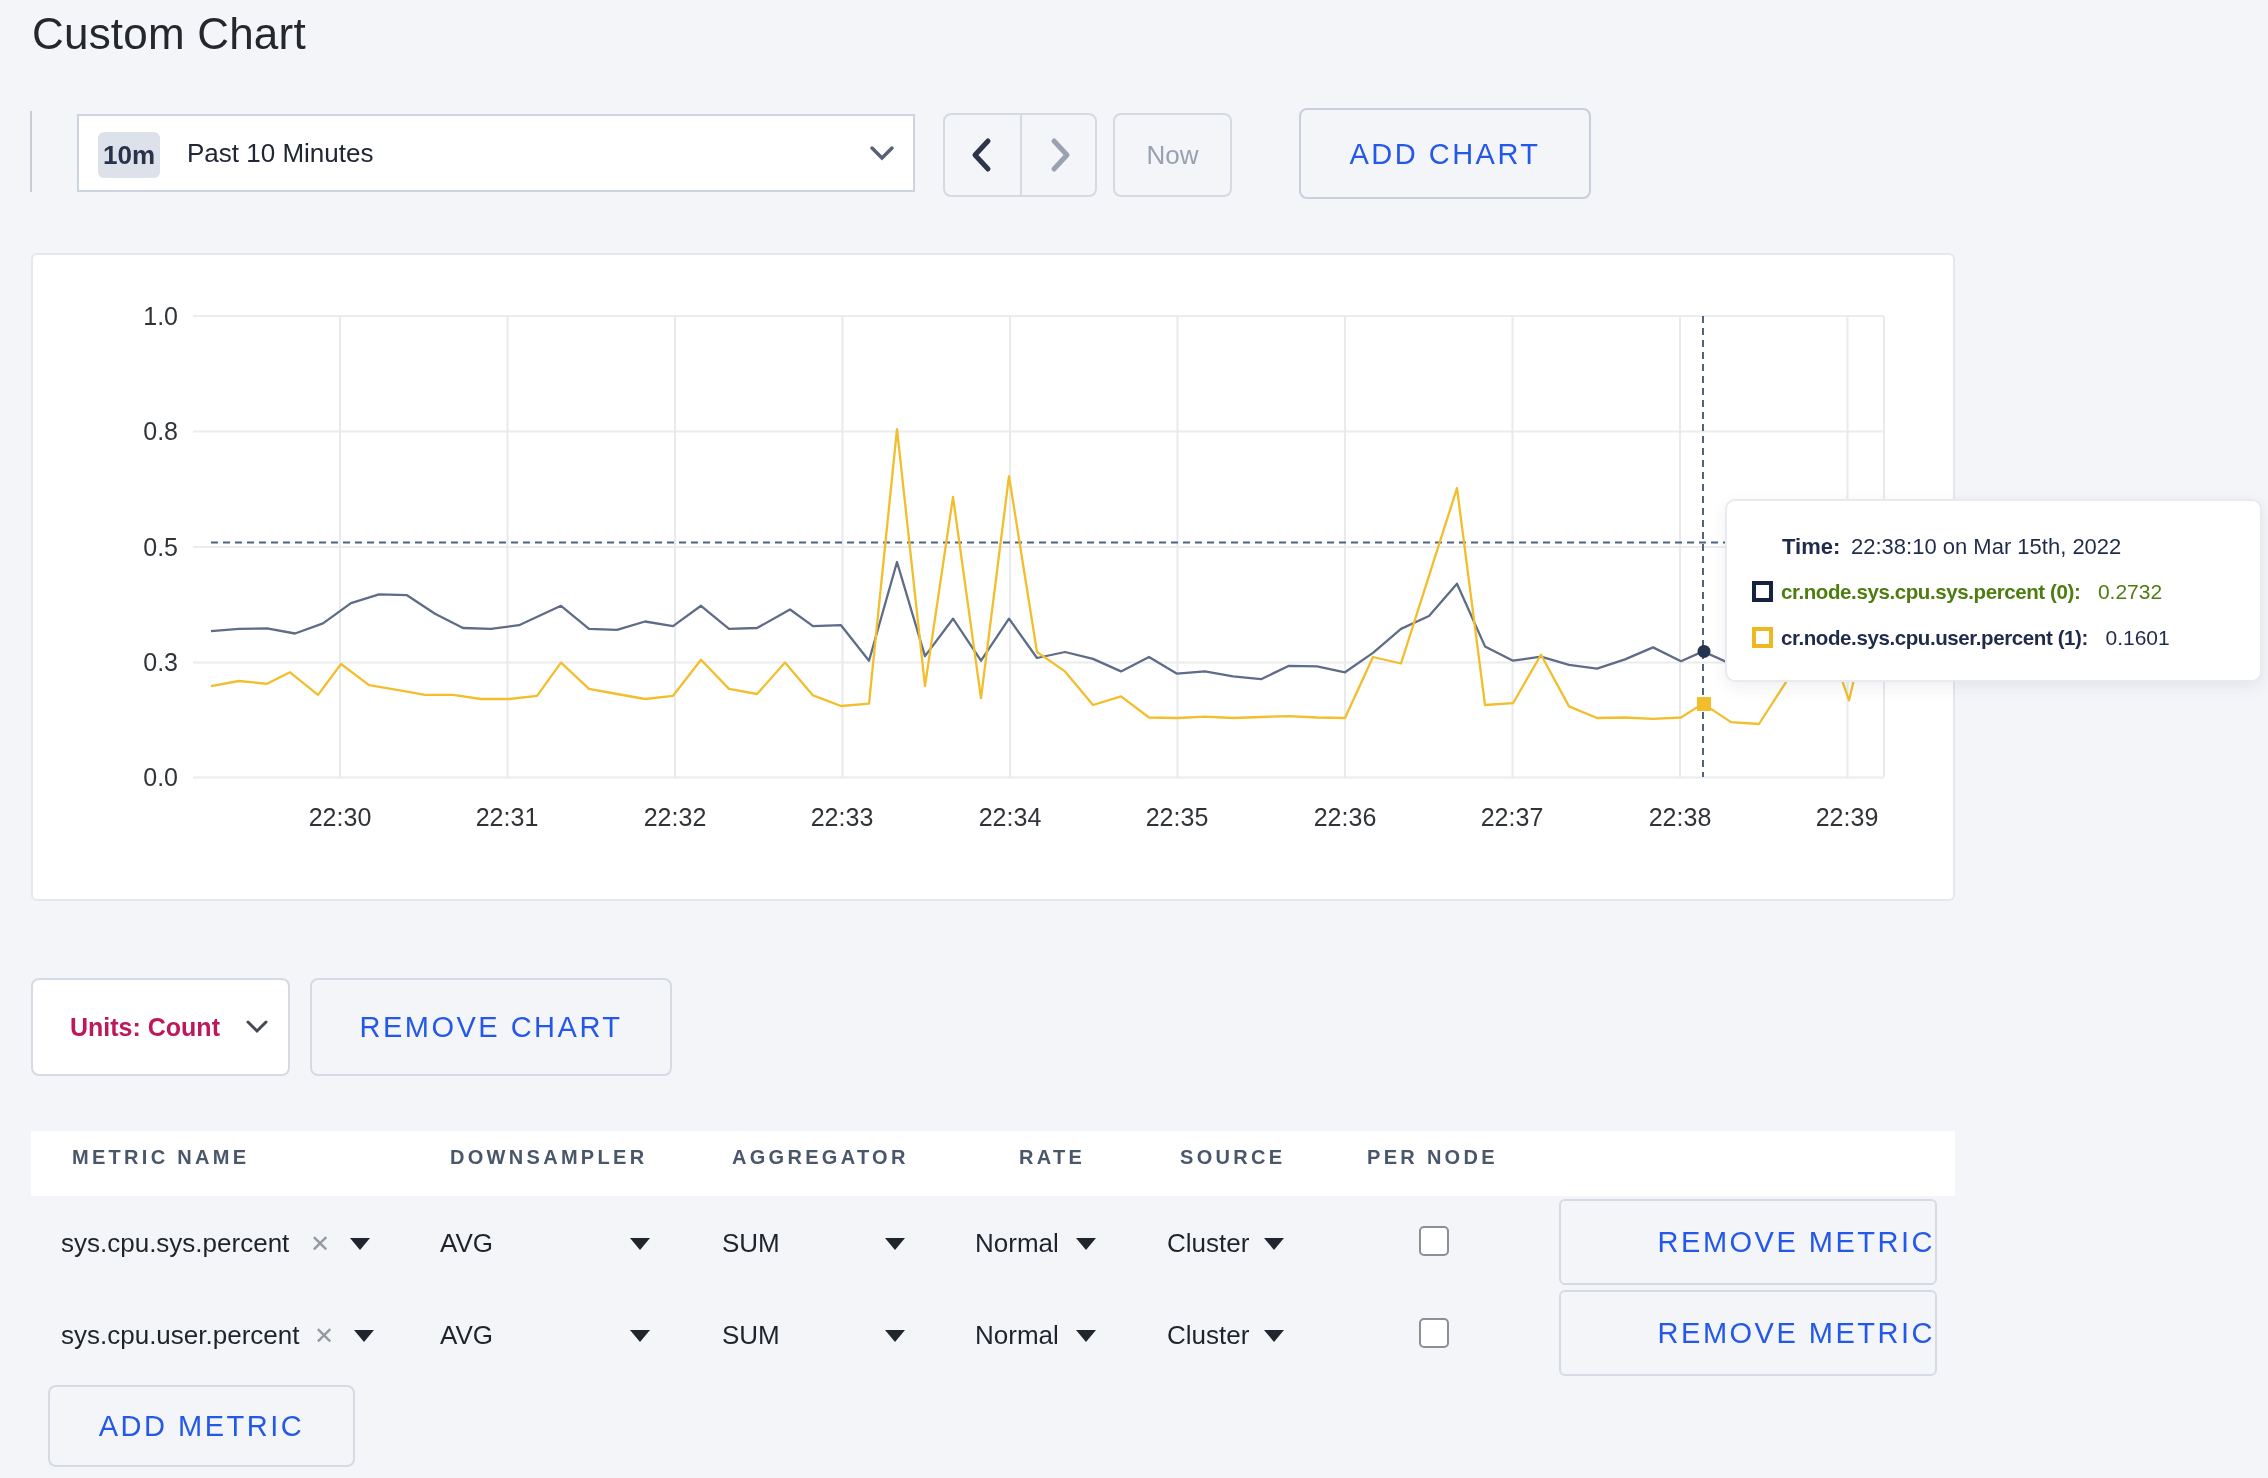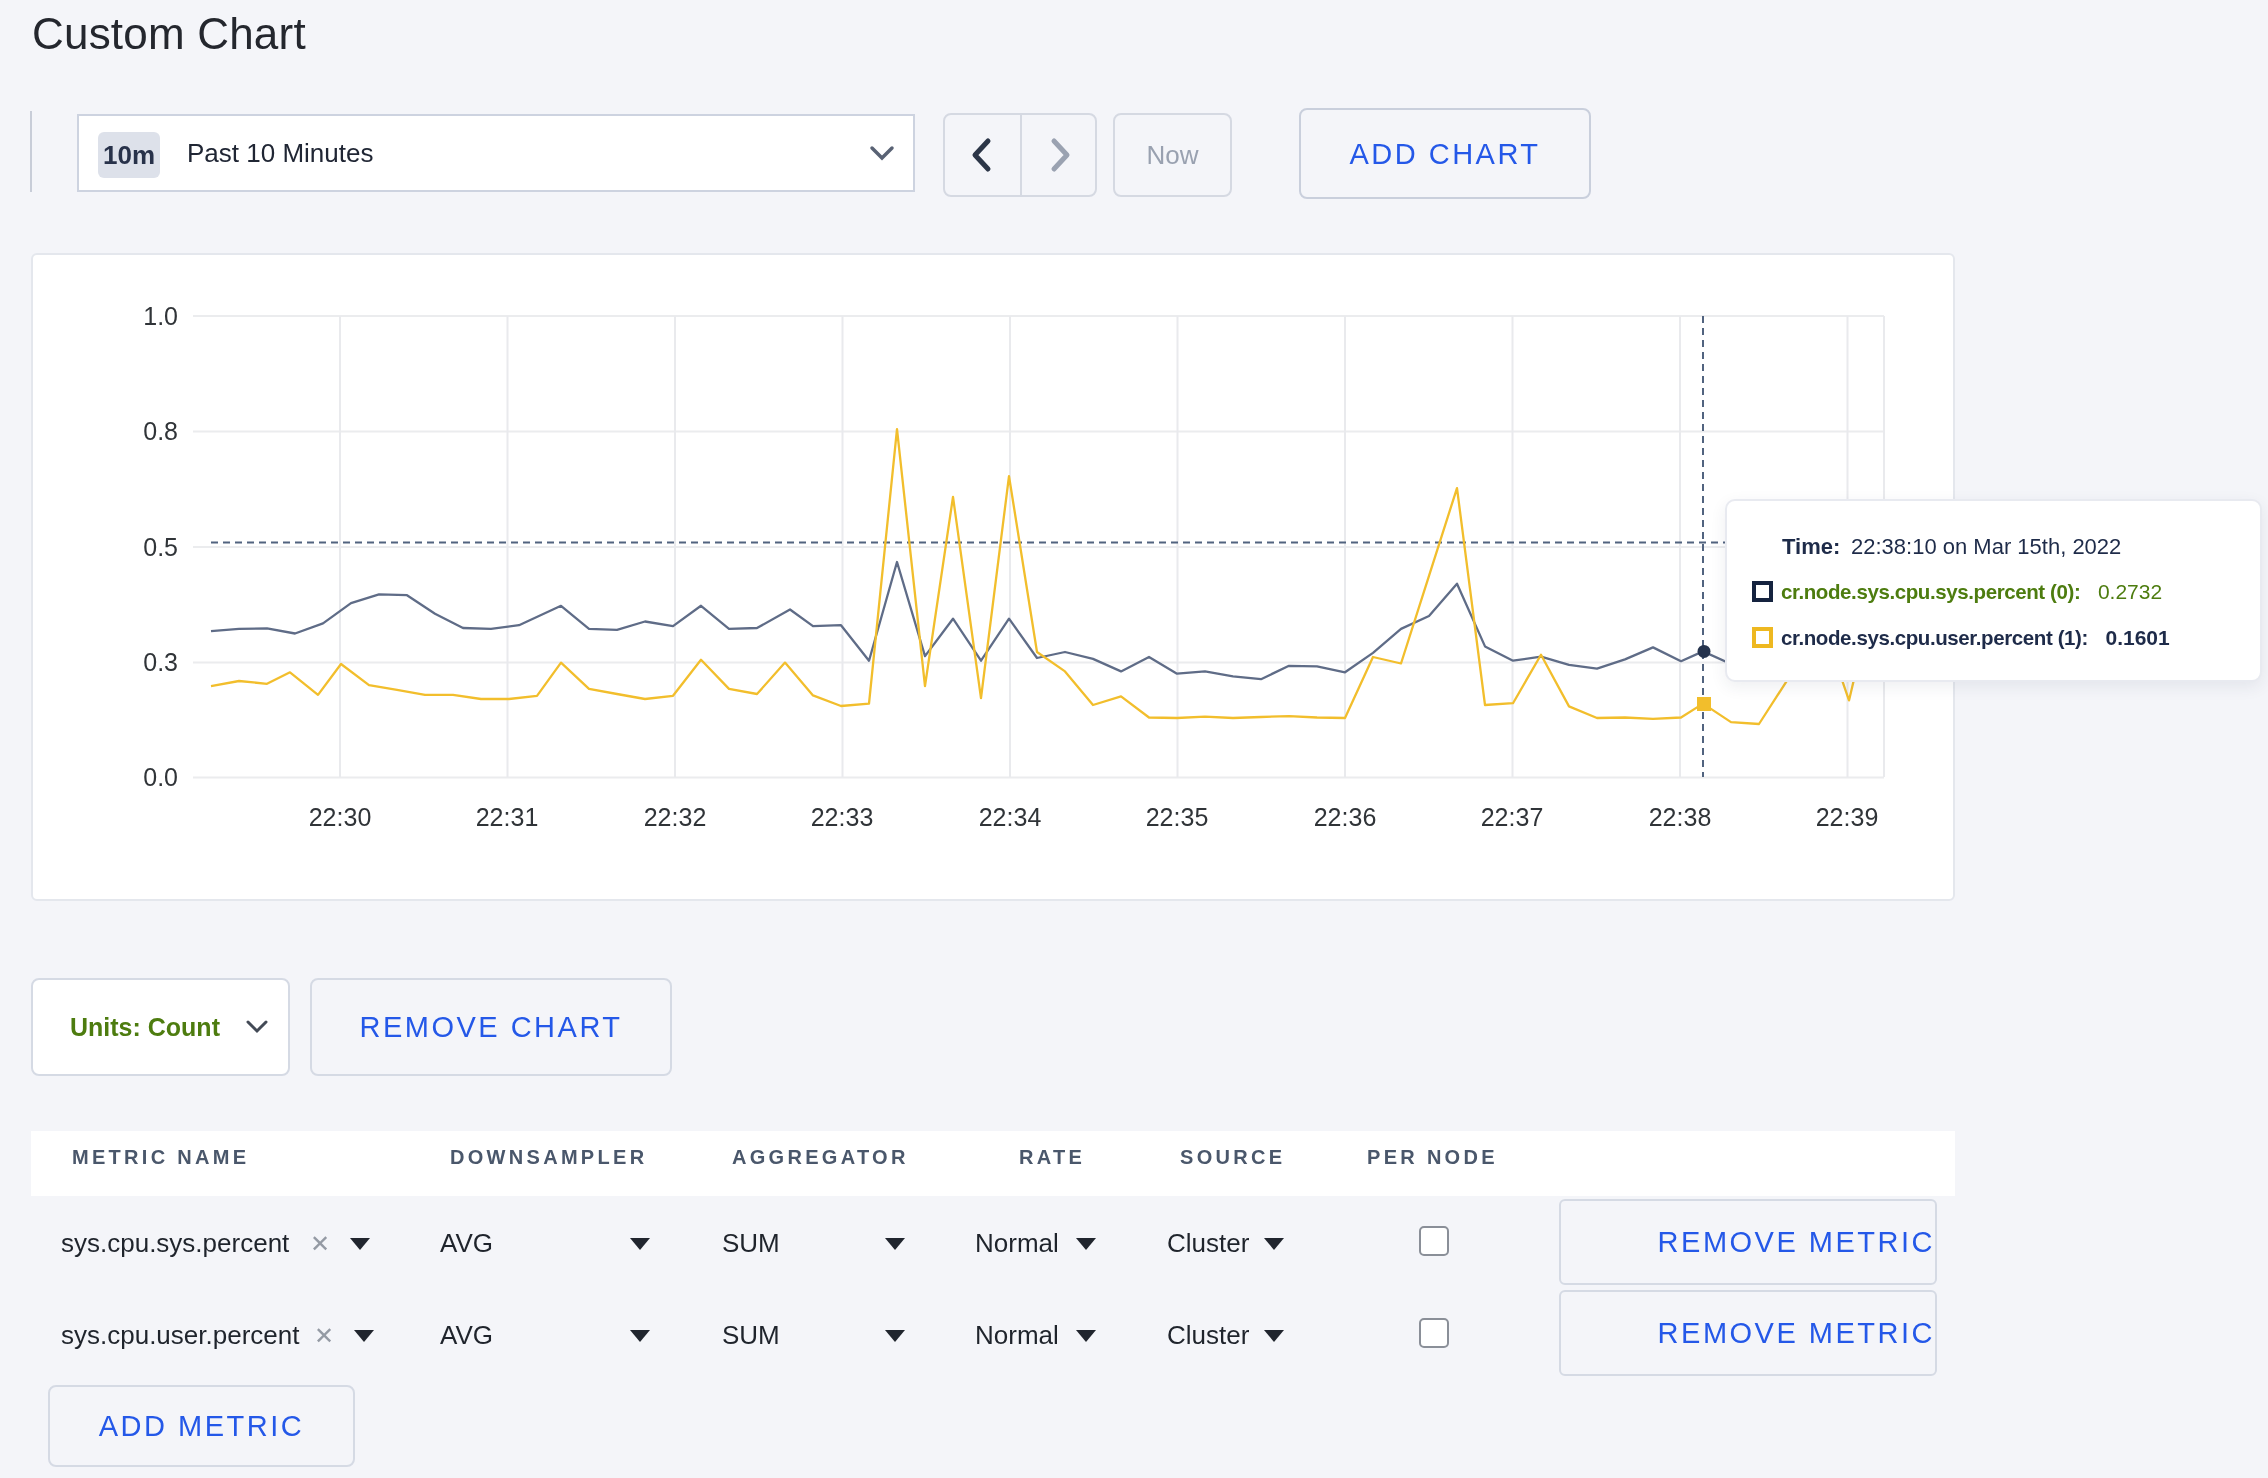--- a/index.html
+++ b/index.html
@@ -102,25 +102,25 @@
     <circle cx="1704" cy="651.4" r="6.5" fill="#26344e"></circle>
     <rect x="1697" y="697" width="14" height="14" fill="#f2be2c"></rect>
   </svg>
 
   <div class="abs" style="left:1725px; top:499px; width:537px; height:183px; background:#fff; border:2px solid #e8eaf0; border-radius:10px; box-shadow:0 5px 16px rgba(40,50,80,0.08); overflow:hidden;">
     <div class="abs" style="left:55px; top:33px; font-size:22px; color:#1e2b49; white-space:nowrap;"><b>Time:</b></div>
     <div class="abs" style="left:124px; top:33px; font-size:22px; color:#1e2b49; white-space:nowrap;">22:38:10 on Mar 15th, 2022</div>
     <div class="abs" style="left:25px; top:80px; width:21px; height:21px; border:4px solid #15233f;"></div>
     <div class="abs" style="left:54px; top:79px; font-size:20.5px; color:#4d7c0f; white-space:nowrap;"><b style="letter-spacing:-0.4px;">cr.node.sys.cpu.sys.percent (0):</b><span style="font-size:21px;">&nbsp;&nbsp; 0.2732</span></div>
     <div class="abs" style="left:25px; top:126px; width:21px; height:21px; border:4px solid #eeb820;"></div>
-    <div class="abs" style="left:54px; top:125px; font-size:20.5px; color:#1e2b49; white-space:nowrap;font-weight:bold;"><b style="letter-spacing:-0.4px;">cr.node.sys.cpu.user.percent (1):</b><span style="font-size:21px;">&nbsp;&nbsp; 0.1601</span></div>
+    <div class="abs" style="left:54px; top:125px; font-size:20.5px; color:#1e2b49; white-space:nowrap;"><b style="letter-spacing:-0.4px;">cr.node.sys.cpu.user.percent (1):</b><span style="font-size:21px;">&nbsp;&nbsp; 0.1601</span></div>
   </div>
 
   <div class="abs" style="left:31px; top:978px; width:259px; height:98px; background:#fff; border:2px solid #d5dae4; border-radius:8px;">
-    <div class="abs" style="left:37px; top:0; height:94px; line-height:94px; font-size:25px; font-weight:700; color:#4d7c0f;">Units: Count</div>
+    <div class="abs" style="left:37px; top:0; height:94px; line-height:94px; font-size:25px; font-weight:700; color:#be185d;">Units: Count</div>
     <svg class="abs" style="left:210px;top:36px" width="28" height="22" viewBox="0 0 28 22">
         <path d="M5 6 L14 15 L23 6" fill="none" stroke="#434a56" stroke-width="3" stroke-linecap="round"></path>
       </svg>
   </div>
   <div class="btn bluebtn" style="left:310px; top:978px; width:362px; height:98px; line-height:94px; border-color:#d5dae4;">REMOVE CHART</div>
 
   <div class="abs" style="left:31px; top:1131px; width:1924px; height:65px; background:#fff;"></div>
   <div class="hdr" style="left:72px;">METRIC NAME</div>
   <div class="hdr" style="left:450px;">DOWNSAMPLER</div>
   <div class="hdr" style="left:732px;">AGGREGATOR</div>

